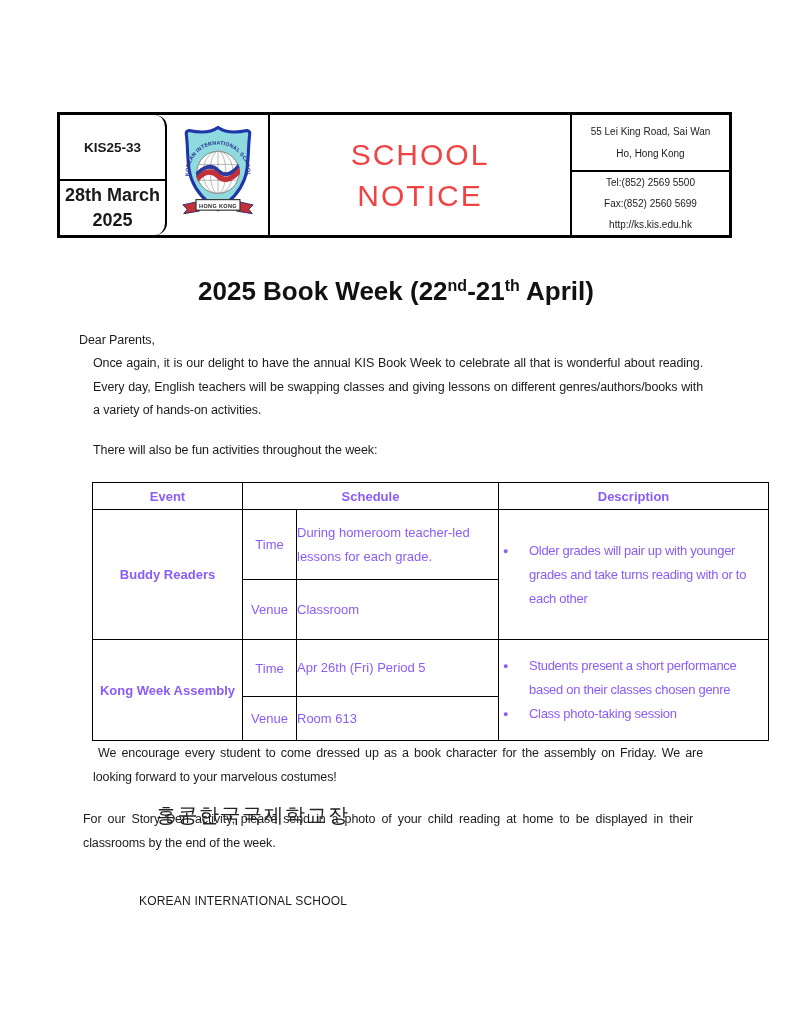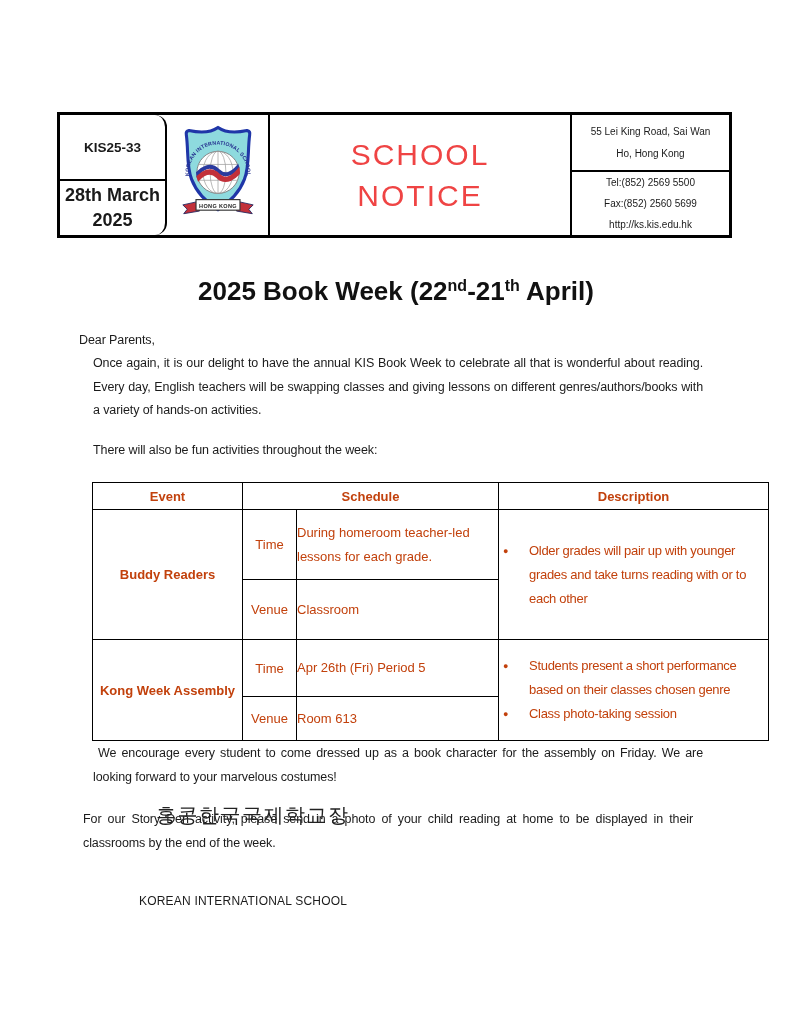--- a/index.html
+++ b/index.html
@@ -34,21 +34,21 @@
                   font-size:26px; font-weight:bold; color:#111; }
   .notice-title .sup { font-size:16px; vertical-align:9px;text-align:right; }
 
   .body-text { font-size:12.5px; letter-spacing:-0.1px; line-height:23.5px; color:#1b1b1b; }
   .greeting  { position:absolute; left:79px; top:329px; }
   .intro     { position:absolute; left:93px; top:352px; width:610px; text-align:justify; }
   .lead      { position:absolute; left:93px; top:439px; }
 
   
   .act-table { position:absolute; left:92px; top:482px; width:676px;
-               border-collapse:collapse; table-layout:fixed; font-size:13px; color:#c2410c; }
+               border-collapse:collapse; table-layout:fixed; font-size:13px; color:#8b5cf6; }
   .act-table td { border:1.5px solid #000; padding:0; vertical-align:middle; }
   .th-cell    { font-weight:bold; text-align:center; height:26px; }
   .event-cell { font-weight:bold; text-align:center; }
   .lbl-cell   { text-align:center;margin-left:44px; }
   .val-cell   { padding:4px 6px; line-height:24px; text-align:left; }
   .desc-cell  { padding:6px 4px 6px 10px; }
   .h-r1 { height:69px; } .h-r2 { height:59px; } .h-r3 { height:56px; } .h-r4 { height:43px; }
   .bullet-item { display:flex; line-height:24px; letter-spacing:-0.3px; }
   .bullet-item .dot  { flex:none; width:26px; padding-left:4px; font-size:9px; }
   .bullet-item .btxt { flex:1; padding-right:4px; }

